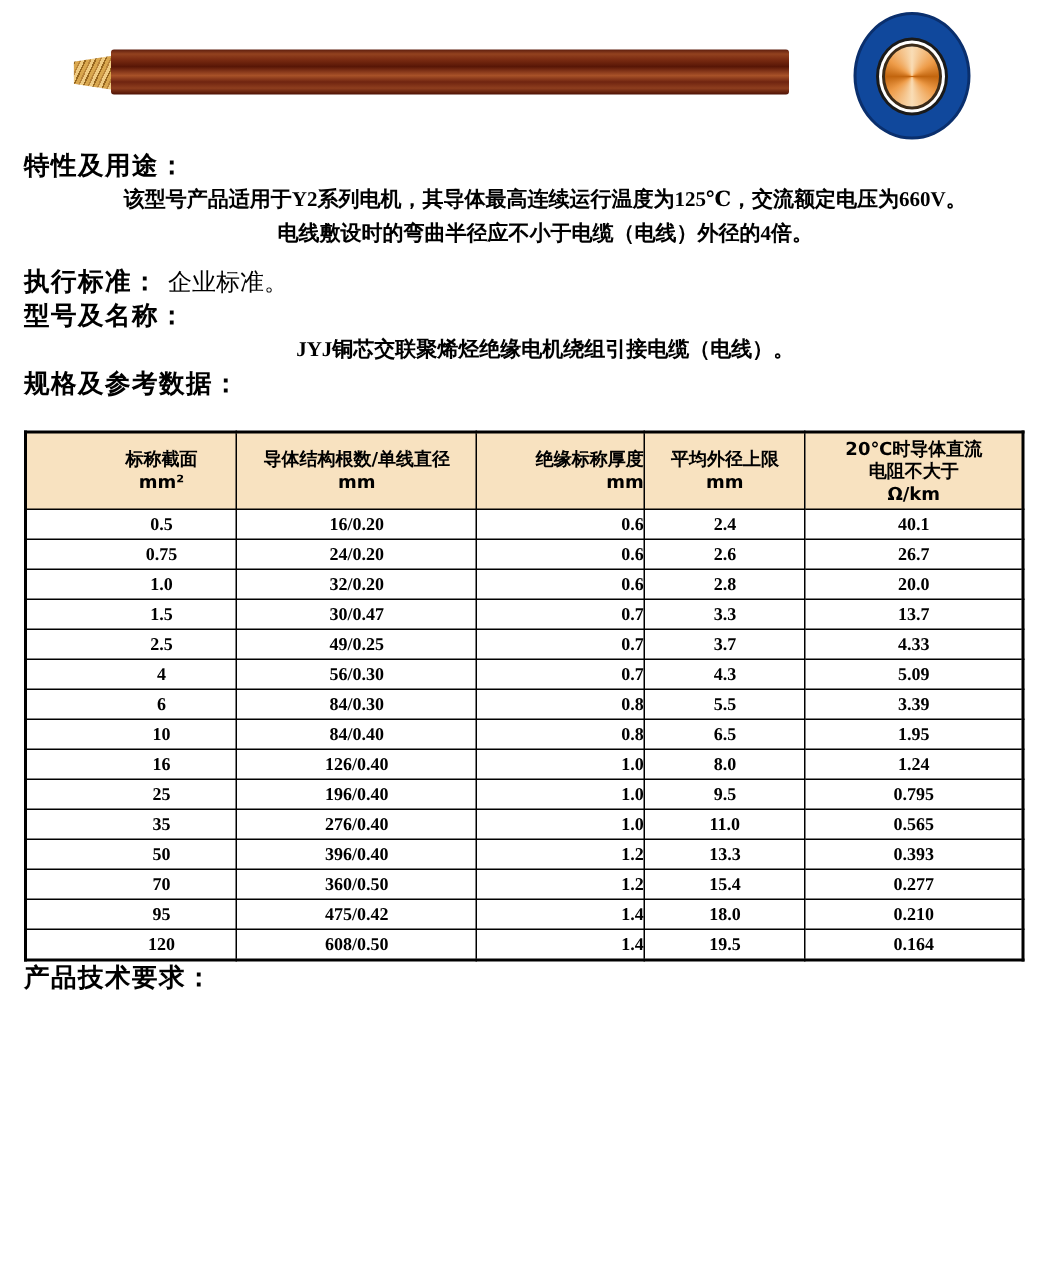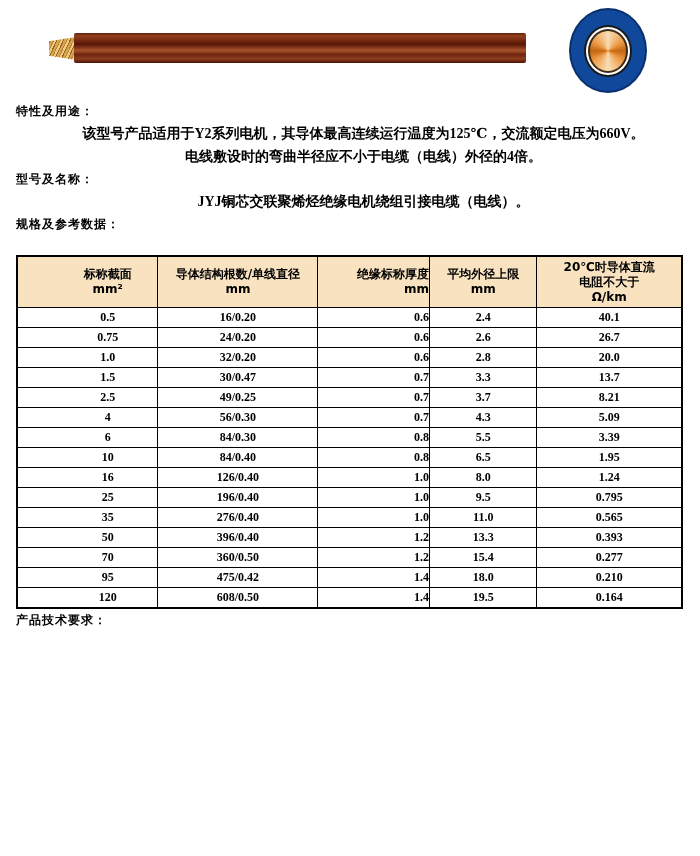--- a/index.html
+++ b/index.html
@@ -43,21 +43,21 @@
     width: 36px; height: 40px; border-radius: 50%;
     border: 2px solid #3a2a18;
     background: conic-gradient(from 0deg,
       #f9ddb6 0deg, #ee9c49 55deg, #c2650e 90deg, #ee9c49 125deg,
       #f9ddb6 180deg, #ee9c49 235deg, #c2650e 270deg, #ee9c49 305deg, #f9ddb6 360deg);
   }
 
   
   h2.sec {
     font-family: "DejaVu Sans", "Liberation Sans", sans-serif;
-    font-size: 12px; font-weight: bold;
+    font-size: 17px; font-weight: bold;
     letter-spacing: 1px;
     margin: 0; line-height: 22px;
   }
   .t-features { margin-top: 6px; }
   p.body {
     font-size: 14px; font-weight: bold;
     line-height: 23px; margin: 0;
   }
   .ind { text-indent: 2em; text-align: center; }
   .p-feat1 { margin-top: 5px; }
@@ -113,20 +113,24 @@
       <div class="cs-white">
         <div class="cs-core"></div>
       </div>
     </div>
   </div>
 
   <h2 class="sec t-features">特性及用途：</h2>
   <p class="body ind p-feat1">该型号产品适用于Y2系列电机，其导体最高连续运行温度为125℃，交流额定电压为660V。</p>
   <p class="body ind">电线敷设时的弯曲半径应不小于电缆（电线）外径的4倍。</p>
 
+  <div class="std-row">
+    <h2 class="sec">执行标准：</h2>
+    <span class="body">企业标准。</span>
+  </div>
 
   <h2 class="sec t-model">型号及名称：</h2>
   <p class="body ind p-model">JYJ铜芯交联聚烯烃绝缘电机绕组引接电缆（电线）。</p>
 
   <h2 class="sec t-spec">规格及参考数据：</h2>
 
   <table class="spec-table">
     <thead>
       <tr>
           <th>
@@ -179,21 +183,21 @@
           <td>30/0.47</td>
           <td>0.7</td>
           <td>3.3</td>
           <td>13.7</td>
         </tr>
         <tr>
           <td>2.5</td>
           <td>49/0.25</td>
           <td>0.7</td>
           <td>3.7</td>
-          <td>8.21</td>
+          <td>4.33</td>
         </tr>
         <tr>
           <td>4</td>
           <td>56/0.30</td>
           <td>0.7</td>
           <td>4.3</td>
           <td>5.09</td>
         </tr>
         <tr>
           <td>6</td>

